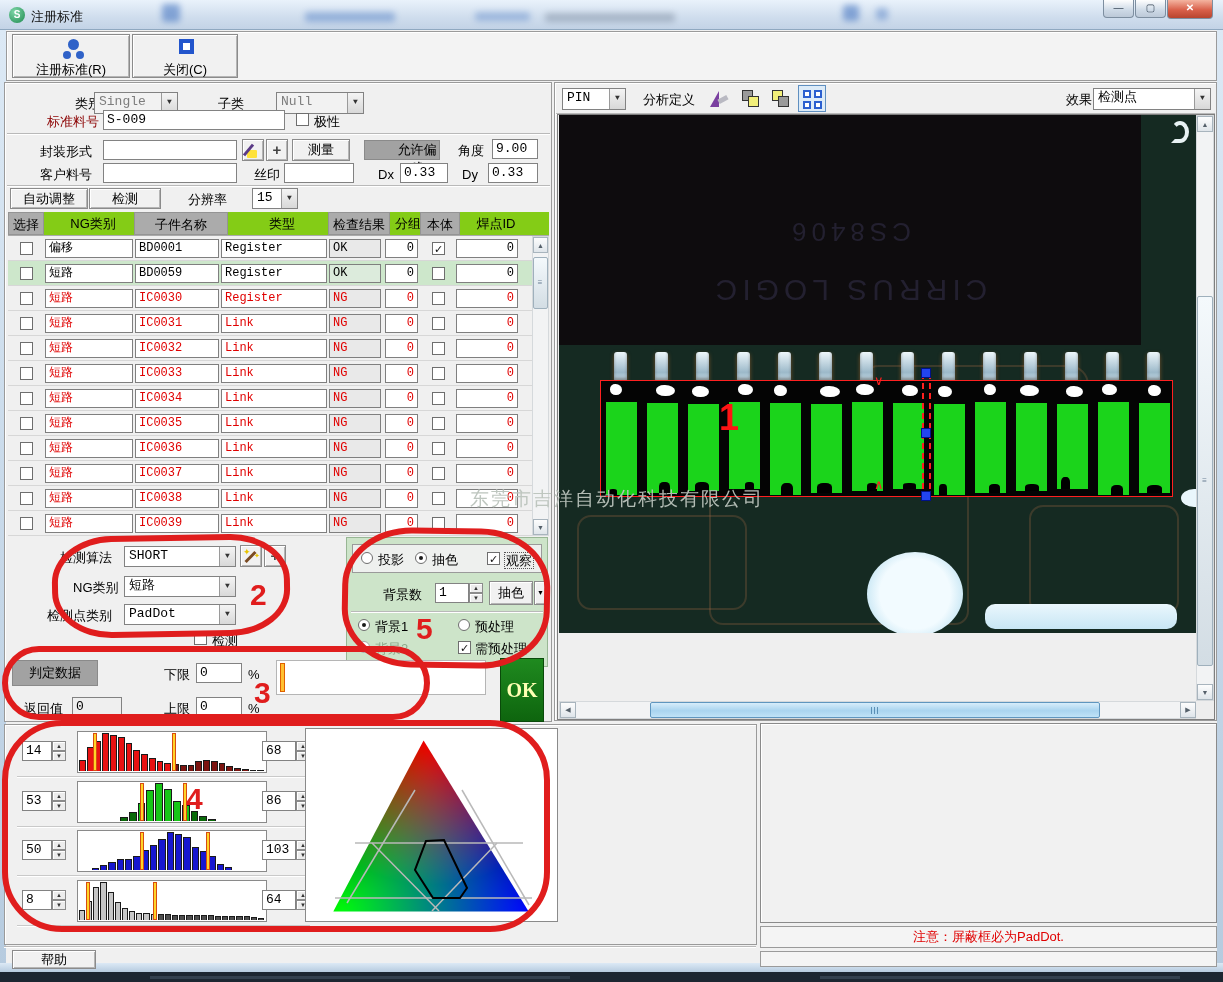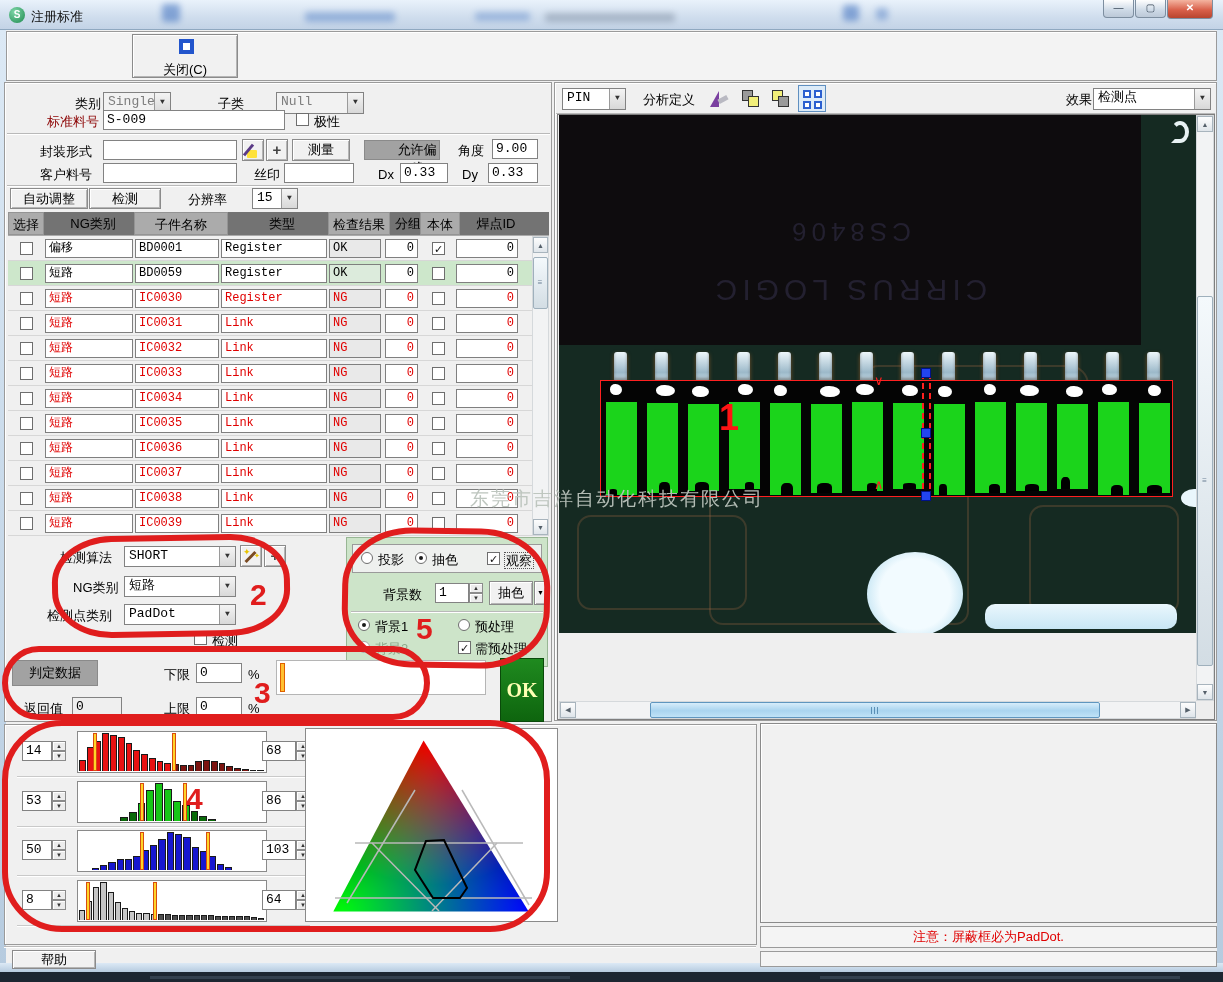--- a/index.html
+++ b/index.html
@@ -106,29 +106,37 @@
 
   <div class="frame-edge" style="left:0;top:30px;width:6px;height:941px;"></div>
   <div class="frame-edge" style="left:1217px;top:30px;width:6px;height:941px;"></div>
   <div class="frame-edge" style="left:0;top:963px;width:1223px;height:9px;"></div>
   <div class="abs" style="left:0;top:972px;width:1223px;height:10px;background:#1c2631;">
     <div class="abs" style="left:150px;top:4px;width:420px;height:3px;background:#33404e;"></div>
     <div class="abs" style="left:820px;top:4px;width:360px;height:3px;background:#33404e;"></div>
   </div>
 
   <div class="panel" style="left:6px;top:31px;width:1211px;height:50px;background:#f3f3f3;"></div>
+  <div class="btn3d" style="left:12px;top:34px;width:118px;height:44px;">
+    <div class="abs" style="left:50px;top:4px;width:22px;height:22px;">
+      <div class="abs" style="left:5px;top:0;width:11px;height:11px;border-radius:50%;background:#2f62c8;"></div>
+      <div class="abs" style="left:0;top:12px;width:8px;height:8px;border-radius:50%;background:#2f62c8;"></div>
+      <div class="abs" style="left:13px;top:12px;width:8px;height:8px;border-radius:50%;background:#2f62c8;"></div>
+    </div>
+    <div class="abs" style="left:0;right:0;top:26px;font-size:13px;">注册标准(R)</div>
+  </div>
   <div class="btn3d" style="left:132px;top:34px;width:106px;height:44px;">
     <div class="abs" style="left:46px;top:4px;width:15px;height:15px;border:4px solid #2255cc;background:#fff;"></div>
     <div class="abs" style="left:0;right:0;top:26px;font-size:13px;">关闭(C)</div>
   </div>
 
   <div class="panel" style="left:4px;top:82px;width:548px;height:640px;background:#f0f0f0;"></div>
 
   <div class="lbl" style="left:60px;top:96px;margin-left:15px;">类别</div>
-  <div class="dd dis" style="left:103px;top:92px;width:68px;height:22px;">
+  <div class="dd dis" style="left:94px;top:92px;width:84px;height:22px;">
     <span>Single</span>
     <span class="arr">▼</span>
   </div>
   <div class="lbl" style="left:218px;top:96px;">子类</div>
   <div class="dd dis" style="left:276px;top:92px;width:88px;height:22px;">
     <span>Null</span>
     <span class="arr">▼</span>
   </div>
 
   <div class="lbl" style="left:47px;top:114px;color:#8b0000;">标准料号</div>
@@ -160,21 +168,21 @@
   <div class="group-line" style="left:7px;top:185px;width:543px;"></div>
 
   <div class="btn3d" style="left:10px;top:188px;width:78px;height:21px;line-height:19px;">自动调整</div>
   <div class="btn3d" style="left:89px;top:188px;width:72px;height:21px;line-height:19px;">检测</div>
   <div class="lbl" style="left:188px;top:192px;">分辨率</div>
   <div class="dd" style="left:252px;top:188px;width:46px;height:21px;">
     <span>15</span>
     <span class="arr">▼</span>
   </div>
 
-  <div class="abs" style="left:8px;top:212px;width:541px;height:24px;background:#737373;border-bottom:1px solid #aaa;">
+  <div class="abs" style="left:8px;top:212px;width:541px;height:24px;background:#84cc16;border-bottom:1px solid #aaa;">
     <div class="thead-cell dark" style="left:0;width:36px;">选择</div>
     <div class="thead-cell" style="left:36px;width:98px;">NG类别</div>
     <div class="thead-cell dark" style="left:126px;width:94px;">子件名称</div>
     <div class="thead-cell" style="left:220px;width:108px;">类型</div>
     <div class="thead-cell dark" style="left:320px;width:62px;">检查结果</div>
     <div class="thead-cell" style="left:382px;width:36px;">分组</div>
     <div class="thead-cell dark" style="left:412px;width:40px;">本体</div>
     <div class="thead-cell" style="left:452px;width:72px;">焊点ID</div>
   </div>
   <div class="abs" style="left:8px;top:236px;width:524px;height:300px;">

